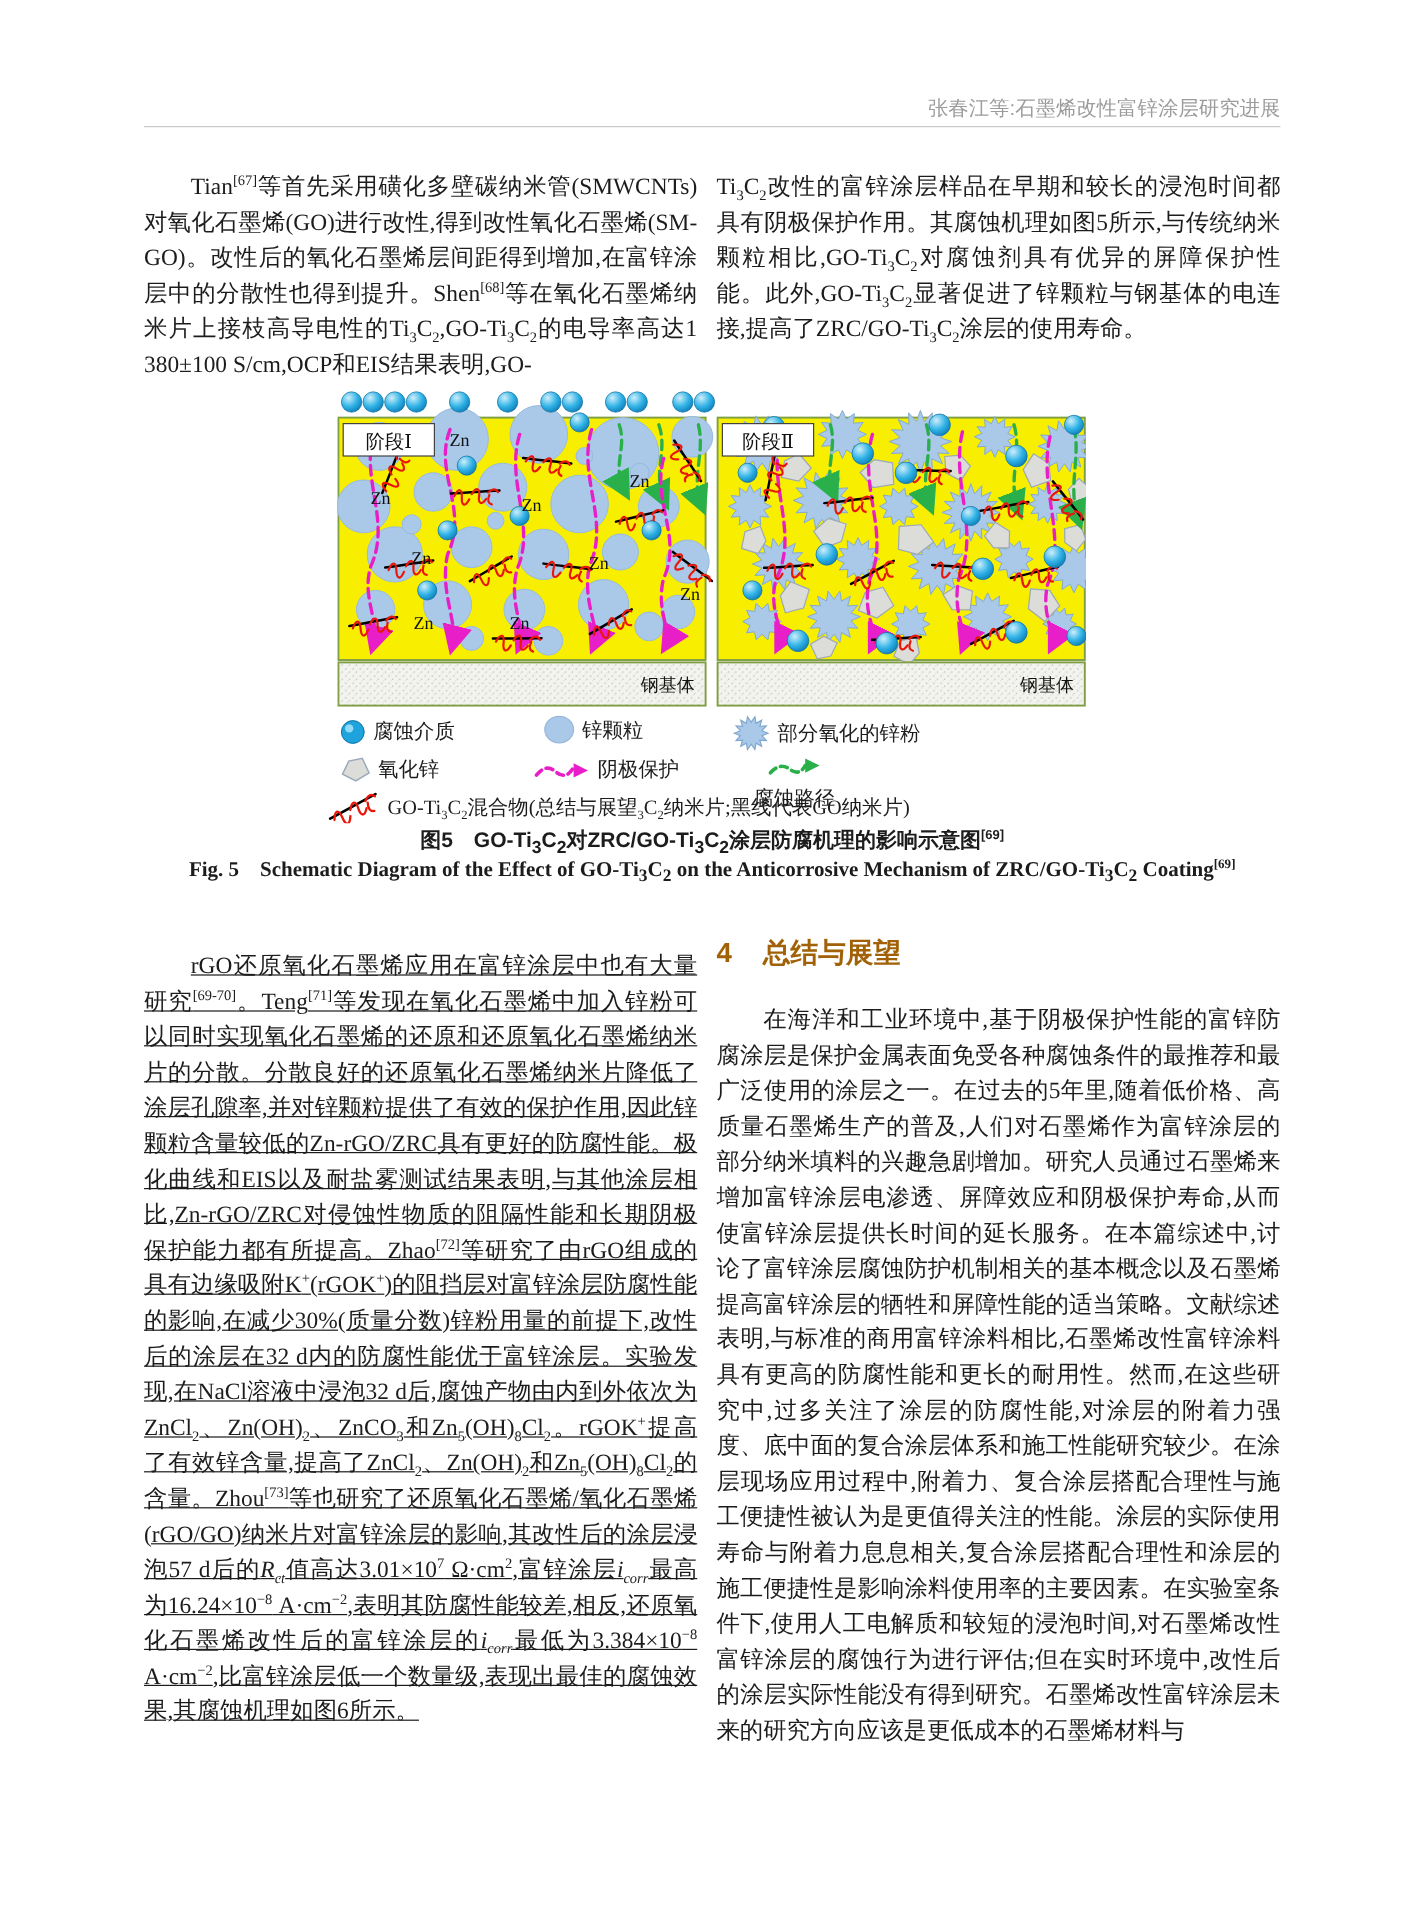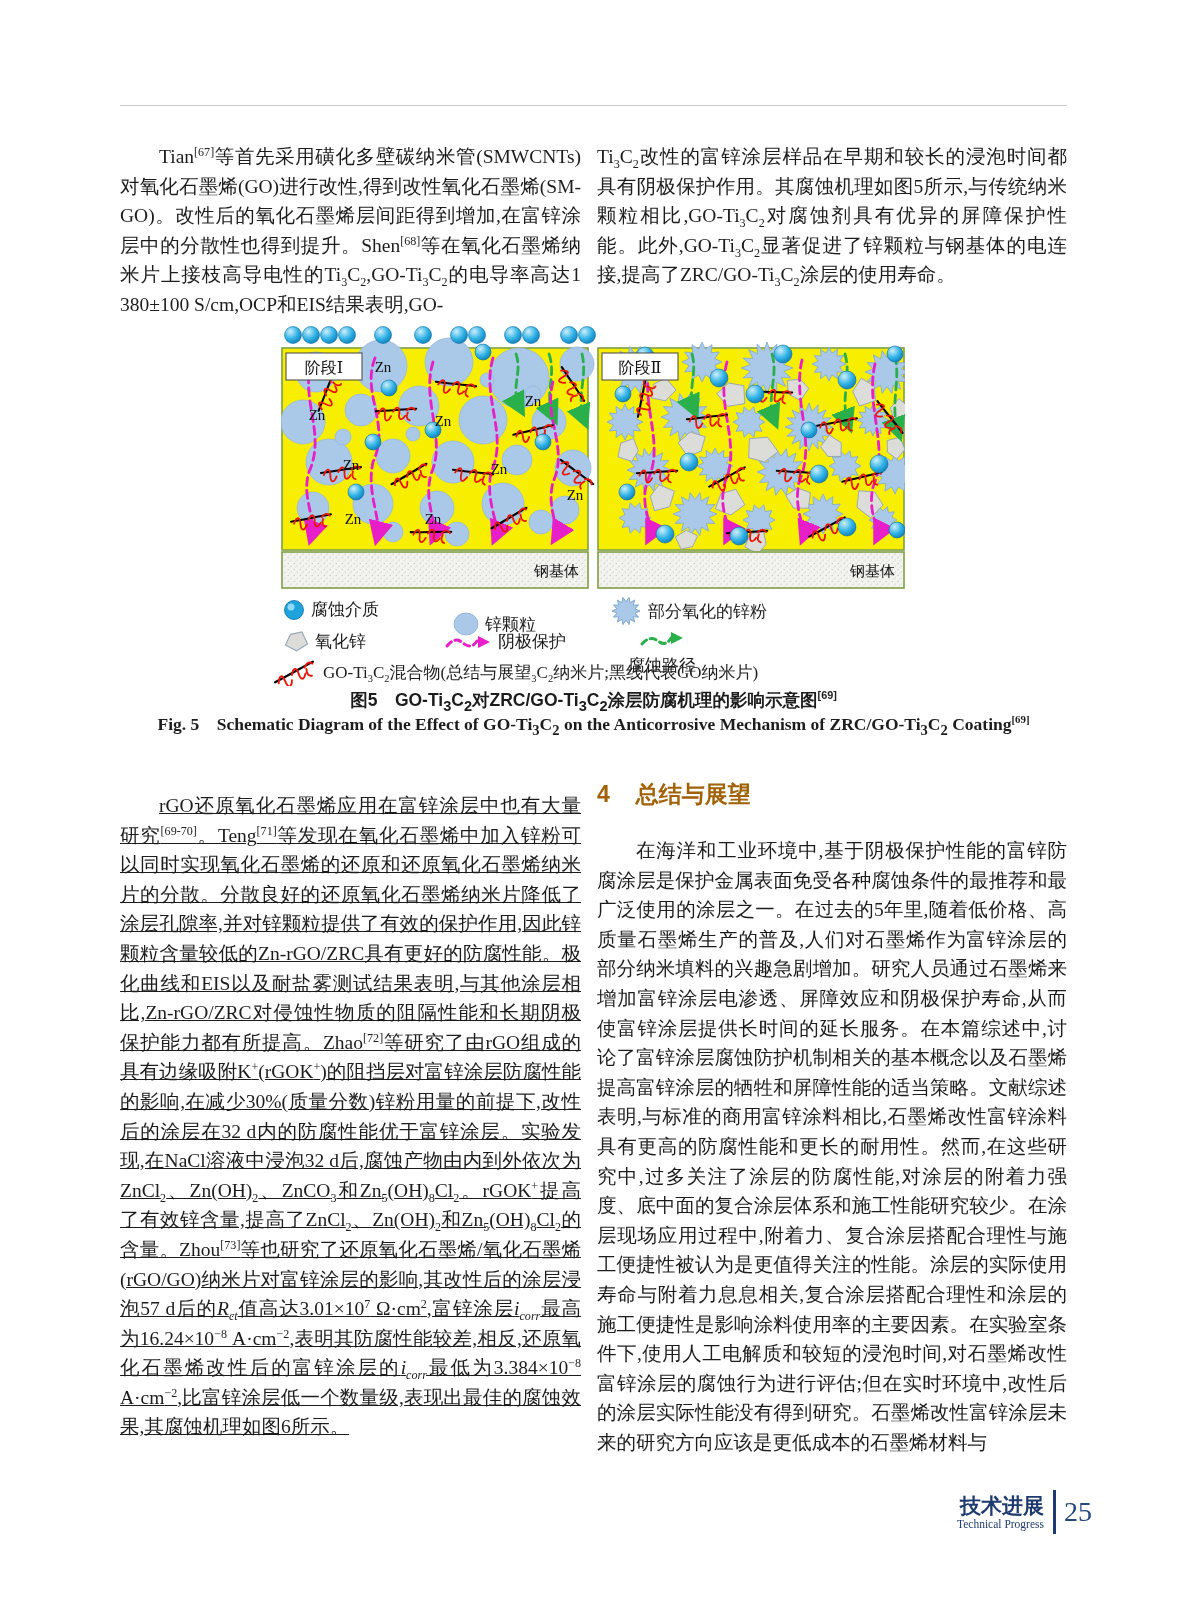--- a/index.html
+++ b/index.html
@@ -33,20 +33,21 @@
   .f-cn{font-family:"Liberation Sans","DejaVu Sans",sans-serif;font-weight:bold;font-size:21px;line-height:24px;}
   .f-en{font-family:"Liberation Serif","DejaVu Serif",serif;font-size:11.5px;line-height:13px;}
   .f-bar{width:3px;height:44px;background:#1e3a6e;margin:0 8px 0 9px;}
   .f-num{font-family:"Liberation Serif","DejaVu Serif",serif;font-size:28px;color:#24487c;}
 </style>
 </head>
 <body>
 
 <div class="page">
 
+  <div class="running-title">张春江等:石墨烯改性富锌涂层研究进展</div>
   <div class="header-rule"></div>
 
   <div class="para" id="p1l"><span>Tian</span><sup>[67]</sup><span>等首先采用磺化多壁碳纳米管(SMWCNTs)对氧化石墨烯(GO)进行改性,得到改性氧化石墨烯(SM-GO)。改性后的氧化石墨烯层间距得到增加,在富锌涂层中的分散性也得到提升。Shen</span><sup>[68]</sup><span>等在氧化石墨烯纳米片上接枝高导电性的Ti</span><sub>3</sub><span>C</span><sub>2</sub><span>,GO-Ti</span><sub>3</sub><span>C</span><sub>2</sub><span>的电导率高达1 380±100 S/cm,OCP和EIS结果表明,GO-</span></div>
   <div class="para" id="p1r"><span>Ti</span><sub>3</sub><span>C</span><sub>2</sub><span>改性的富锌涂层样品在早期和较长的浸泡时间都具有阴极保护作用。其腐蚀机理如图5所示,与传统纳米颗粒相比,GO-Ti</span><sub>3</sub><span>C</span><sub>2</sub><span>对腐蚀剂具有优异的屏障保护性能。此外,GO-Ti</span><sub>3</sub><span>C</span><sub>2</sub><span>显著促进了锌颗粒与钢基体的电连接,提高了ZRC/GO-Ti</span><sub>3</sub><span>C</span><sub>2</sub><span>涂层的使用寿命。</span></div>
 
   <div class="figure">
     <svg id="fig-svg" width="624" height="268" viewBox="0 0 624 268">
       <defs>
         <radialGradient id="sphG" cx="0.35" cy="0.3" r="0.8">
           <stop offset="0" stop-color="#cdeefb"></stop>
@@ -345,21 +346,21 @@
     <div class="legend">
       <div class="lg-item" style="left:2px;top:2px;">
         <span class="lg-icon">
             <svg width="22" height="22">
               <circle cx="11" cy="11" r="9.5" fill="#1fa3dc" stroke="#0b6fa3" stroke-width="0.8"></circle>
               <circle cx="8" cy="8" r="3.5" fill="#9fe0f7" opacity="0.9"></circle>
             </svg>
           </span>
         <span class="lg-label">腐蚀介质</span>
       </div>
-      <div class="lg-item" style="left:172px;top:16px;">
+      <div class="lg-item" style="left:172px;top:0;">
         <span class="lg-icon">
             <svg width="26" height="24">
               <ellipse cx="13" cy="12" rx="12" ry="11" fill="#aac8e8" stroke="#97b9de" stroke-width="1"></ellipse>
             </svg>
           </span>
         <span class="lg-label">锌颗粒</span>
       </div>
       <div class="lg-item" style="left:329px;top:0;">
         <span class="lg-icon">
             <svg width="32" height="30">
@@ -413,22 +414,14 @@
   <div class="cap" id="capcn"><span>图5　GO-Ti</span><sub>3</sub><span>C</span><sub>2</sub><span>对ZRC/GO-Ti</span><sub>3</sub><span>C</span><sub>2</sub><span>涂层防腐机理的影响示意图</span><sup>[69]</sup></div>
   <div class="cap" id="capen"><span>Fig. 5　Schematic Diagram of the Effect of GO-Ti</span><sub>3</sub><span>C</span><sub>2</sub><span> on the Anticorrosive Mechanism of ZRC/GO-Ti</span><sub>3</sub><span>C</span><sub>2</sub><span> Coating</span><sup>[69]</sup></div>
 
   <div class="para" id="p2l"><span>rGO还原氧化石墨烯应用在富锌涂层中也有大量研究</span><sup>[69-70]</sup><span>。Teng</span><sup>[71]</sup><span>等发现在氧化石墨烯中加入锌粉可以同时实现氧化石墨烯的还原和还原氧化石墨烯纳米片的分散。分散良好的还原氧化石墨烯纳米片降低了涂层孔隙率,并对锌颗粒提供了有效的保护作用,因此锌颗粒含量较低的Zn-rGO/ZRC具有更好的防腐性能。极化曲线和EIS以及耐盐雾测试结果表明,与其他涂层相比,Zn-rGO/ZRC对侵蚀性物质的阻隔性能和长期阴极保护能力都有所提高。Zhao</span><sup>[72]</sup><span>等研究了由rGO组成的具有边缘吸附K</span><sup>+</sup><span>(rGOK</span><sup>+</sup><span>)的阻挡层对富锌涂层防腐性能的影响,在减少30%(质量分数)锌粉用量的前提下,改性后的涂层在32 d内的防腐性能优于富锌涂层。实验发现,在NaCl溶液中浸泡32 d后,腐蚀产物由内到外依次为ZnCl</span><sub>2</sub><span>、Zn(OH)</span><sub>2</sub><span>、ZnCO</span><sub>3</sub><span>和Zn</span><sub>5</sub><span>(OH)</span><sub>8</sub><span>Cl</span><sub>2</sub><span>。rGOK</span><sup>+</sup><span>提高了有效锌含量,提高了ZnCl</span><sub>2</sub><span>、Zn(OH)</span><sub>2</sub><span>和Zn</span><sub>5</sub><span>(OH)</span><sub>8</sub><span>Cl</span><sub>2</sub><span>的含量。Zhou</span><sup>[73]</sup><span>等也研究了还原氧化石墨烯/氧化石墨烯(rGO/GO)纳米片对富锌涂层的影响,其改性后的涂层浸泡57 d后的</span><i>R</i><sub class="it">ct</sub><span>值高达3.01×10</span><sup>7</sup><span> Ω·cm</span><sup>2</sup><span>,富锌涂层</span><i>i</i><sub class="it">corr</sub><span>最高为16.24×10</span><sup>−8</sup><span> A·cm</span><sup>−2</sup><span>,表明其防腐性能较差,相反,还原氧化石墨烯改性后的富锌涂层的</span><i>i</i><sub class="it">corr</sub><span>最低为3.384×10</span><sup>−8</sup><span> A·cm</span><sup>−2</sup><span>,比富锌涂层低一个数量级,表现出最佳的腐蚀效果,其腐蚀机理如图6所示。</span></div>
 
   <div class="sec-head">
     <span class="num">4</span><span>总结与展望</span>
   </div>
   <div class="para" id="p2r"><span>在海洋和工业环境中,基于阴极保护性能的富锌防腐涂层是保护金属表面免受各种腐蚀条件的最推荐和最广泛使用的涂层之一。在过去的5年里,随着低价格、高质量石墨烯生产的普及,人们对石墨烯作为富锌涂层的部分纳米填料的兴趣急剧增加。研究人员通过石墨烯来增加富锌涂层电渗透、屏障效应和阴极保护寿命,从而使富锌涂层提供长时间的延长服务。在本篇综述中,讨论了富锌涂层腐蚀防护机制相关的基本概念以及石墨烯提高富锌涂层的牺牲和屏障性能的适当策略。文献综述表明,与标准的商用富锌涂料相比,石墨烯改性富锌涂料具有更高的防腐性能和更长的耐用性。然而,在这些研究中,过多关注了涂层的防腐性能,对涂层的附着力强度、底中面的复合涂层体系和施工性能研究较少。在涂层现场应用过程中,附着力、复合涂层搭配合理性与施工便捷性被认为是更值得关注的性能。涂层的实际使用寿命与附着力息息相关,复合涂层搭配合理性和涂层的施工便捷性是影响涂料使用率的主要因素。在实验室条件下,使用人工电解质和较短的浸泡时间,对石墨烯改性富锌涂层的腐蚀行为进行评估;但在实时环境中,改性后的涂层实际性能没有得到研究。石墨烯改性富锌涂层未来的研究方向应该是更低成本的石墨烯材料与</span></div>
 
-  <div class="footer">
-    <div class="f-text">
-      <div class="f-cn">技术进展</div>
-      <div class="f-en">Technical Progress</div>
-    </div>
-    <div class="f-bar"></div>
-    <div class="f-num">25</div>
-  </div>
 
 </div>
 
 </body></html>

